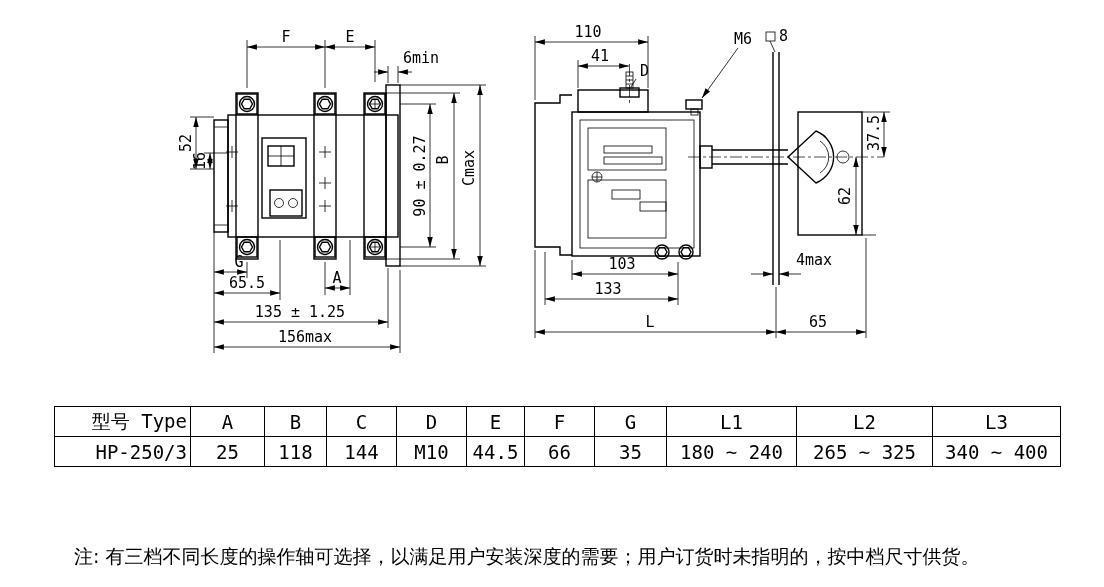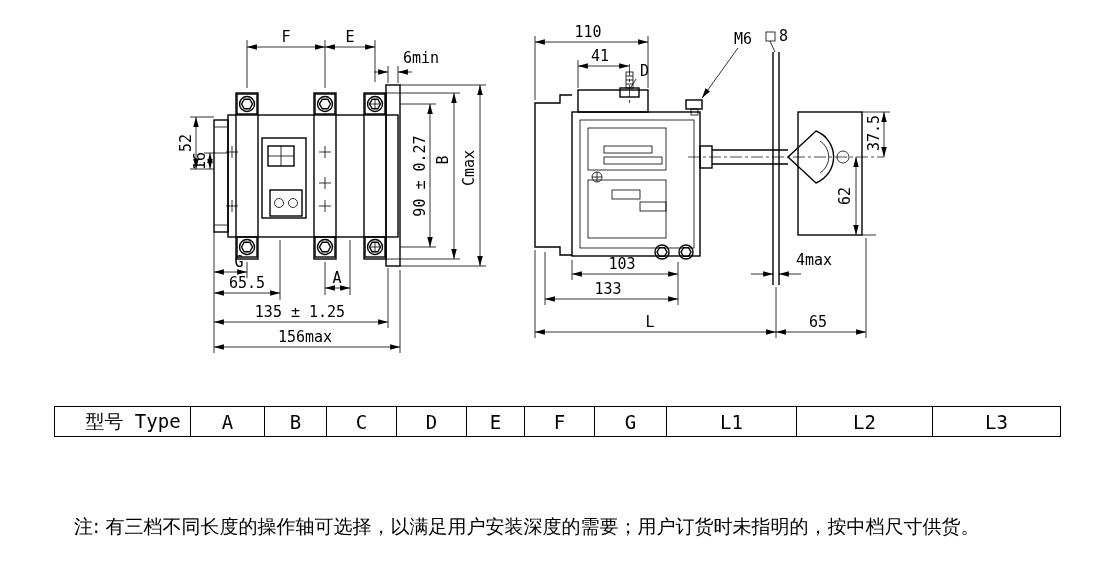--- a/index.html
+++ b/index.html
@@ -11,21 +11,21 @@
              fill:#000; stroke:none; }
   .thick { stroke:#000; stroke-width:1.4; fill:none; }
   .thin  { stroke:#000; stroke-width:0.8; fill:none; }
   .cl    { stroke:#000; stroke-width:0.7; fill:none; stroke-dasharray:12 3 3 3; }
   .dim   { marker-start:url(#ar); marker-end:url(#ar); }
   .lead  { marker-end:url(#ar); }
   table.dims { border-collapse:collapse; table-layout:fixed; width:1006px;
                margin:14px 0 0 54px; font-size:19px; }
   table.dims th, table.dims td { border:1.6px solid #000; height:30px; text-align:center;
                font-weight:normal; padding:0 3px; white-space:nowrap; overflow:hidden; }
-  table.dims th:first-child, table.dims td:first-child { text-align:center; padding-left:24px; }
+  table.dims th:first-child, table.dims td:first-child { text-align:right; padding-left:24px; }
   .notes { margin:14px 0 0 74px; line-height:30px; white-space:pre-wrap; }
   .note-zh { font-size:19px; font-family:"DejaVu Sans","Liberation Sans",sans-serif; }
 </style>
 </head>
 <body>
 
 <div class="page">
 
   <svg width="1104" height="392" viewBox="0 0 1104 392">
     <defs>
@@ -258,20 +258,33 @@
       <th>B</th>
       <th>C</th>
       <th>D</th>
       <th>E</th>
       <th>F</th>
       <th>G</th>
       <th>L1</th>
       <th>L2</th>
       <th>L3</th>
     </tr>
+    <tr>
+      <td>HP-250/3</td>
+      <td>25</td>
+      <td>118</td>
+      <td>144</td>
+      <td>M10</td>
+      <td>44.5</td>
+      <td>66</td>
+      <td>35</td>
+      <td>180 ~ 240</td>
+      <td>265 ~ 325</td>
+      <td>340 ~ 400</td>
+    </tr>
   </tbody>
     </table>
 
   <div class="notes">
     <div class="note-zh">注: 有三档不同长度的操作轴可选择，以满足用户安装深度的需要；用户订货时未指明的，按中档尺寸供货。</div>
     
   </div>
 
 </div>
 

